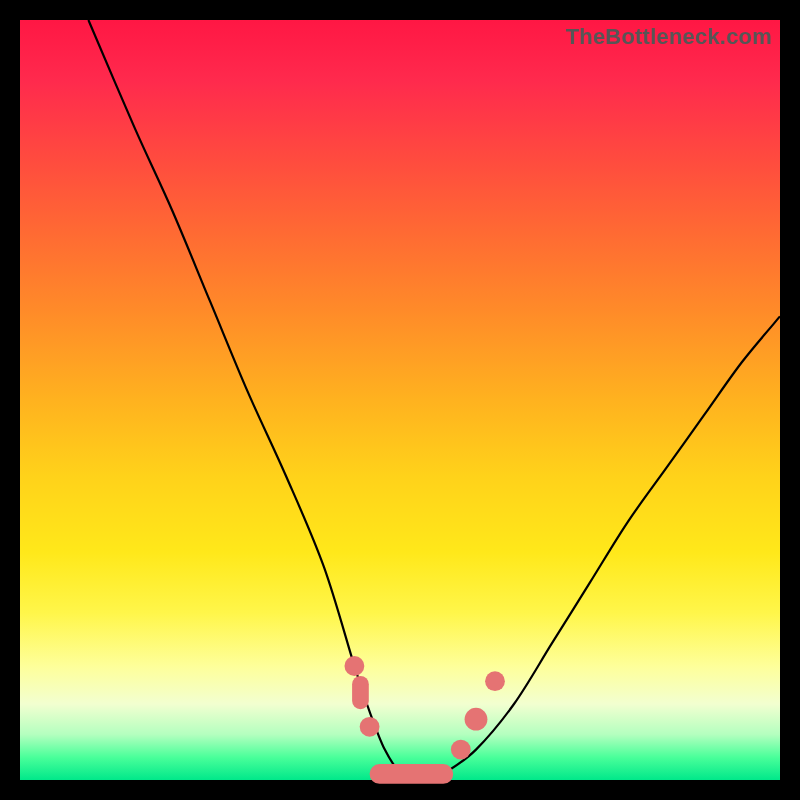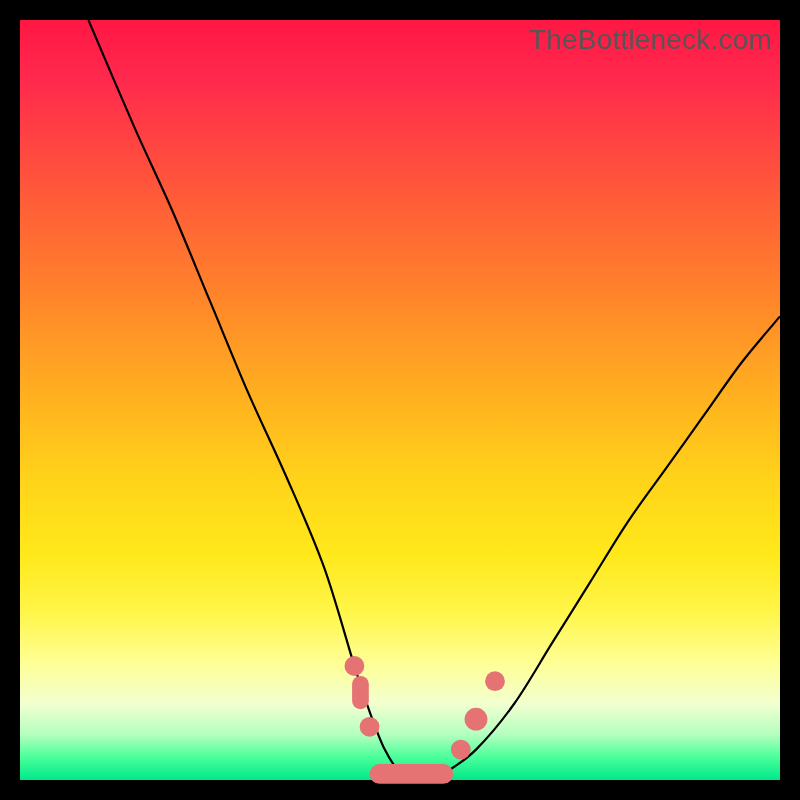--- a/index.html
+++ b/index.html
@@ -39,22 +39,22 @@
       #b4ffbf 94%,
       #4aff9a 97%,
       #00e88a 100%
     );
   }
   .watermark {
     position: absolute;
     top: 4px;
     right: 8px;
     color: #565656;
-    font-size: 28px;
-    font-weight: 400;
+    font-size: 22px;
+    font-weight: 700;
     letter-spacing: 0.2px;
     user-select: none;
     margin-left: 40px;
   }
   svg.curve {
     position: absolute;
     left: 0;
     top: 0;
     width: 760px;
     height: 760px;

